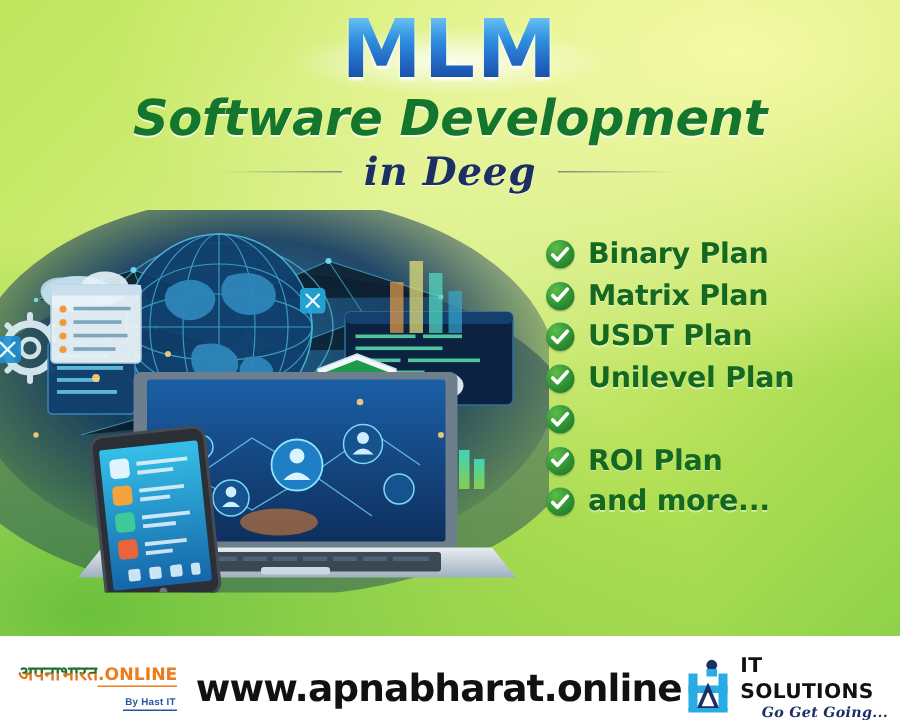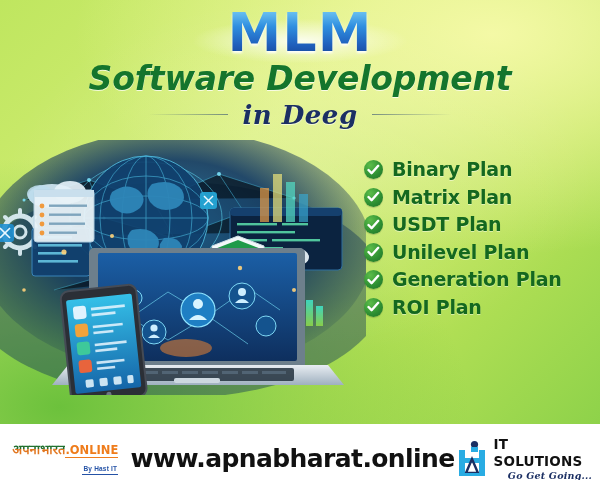--- a/index.html
+++ b/index.html
@@ -386,29 +386,36 @@
           </svg>
       </span>
       <span class="feat-label">Unilevel Plan</span>
     </div>
     <div class="feat">
       <span class="tick">
         <svg width="13" height="12" viewBox="0 0 13 12">
             <path d="M1.5 6 L4.6 9.2 L11.2 1.8" fill="none" stroke="#fff" stroke-width="2.4" stroke-linecap="round" stroke-linejoin="round"></path>
           </svg>
       </span>
-      <span class="feat-label">Generation Plan</span>
     </div>
     <div class="feat">
       <span class="tick">
         <svg width="13" height="12" viewBox="0 0 13 12">
             <path d="M1.5 6 L4.6 9.2 L11.2 1.8" fill="none" stroke="#fff" stroke-width="2.4" stroke-linecap="round" stroke-linejoin="round"></path>
           </svg>
       </span>
       <span class="feat-label">ROI Plan</span>
+    </div>
+    <div class="feat">
+      <span class="tick">
+        <svg width="13" height="12" viewBox="0 0 13 12">
+            <path d="M1.5 6 L4.6 9.2 L11.2 1.8" fill="none" stroke="#fff" stroke-width="2.4" stroke-linecap="round" stroke-linejoin="round"></path>
+          </svg>
+      </span>
+      <span class="feat-label">and more...</span>
     </div>
   </div>
 
   <div class="footer">
 
     <div class="f-left">
       <div class="logo-ab">
         <div class="ab-row">
           <span class="ab-hi">अपनाभारत</span>
           <span class="ab-on">.ONLINE</span>

